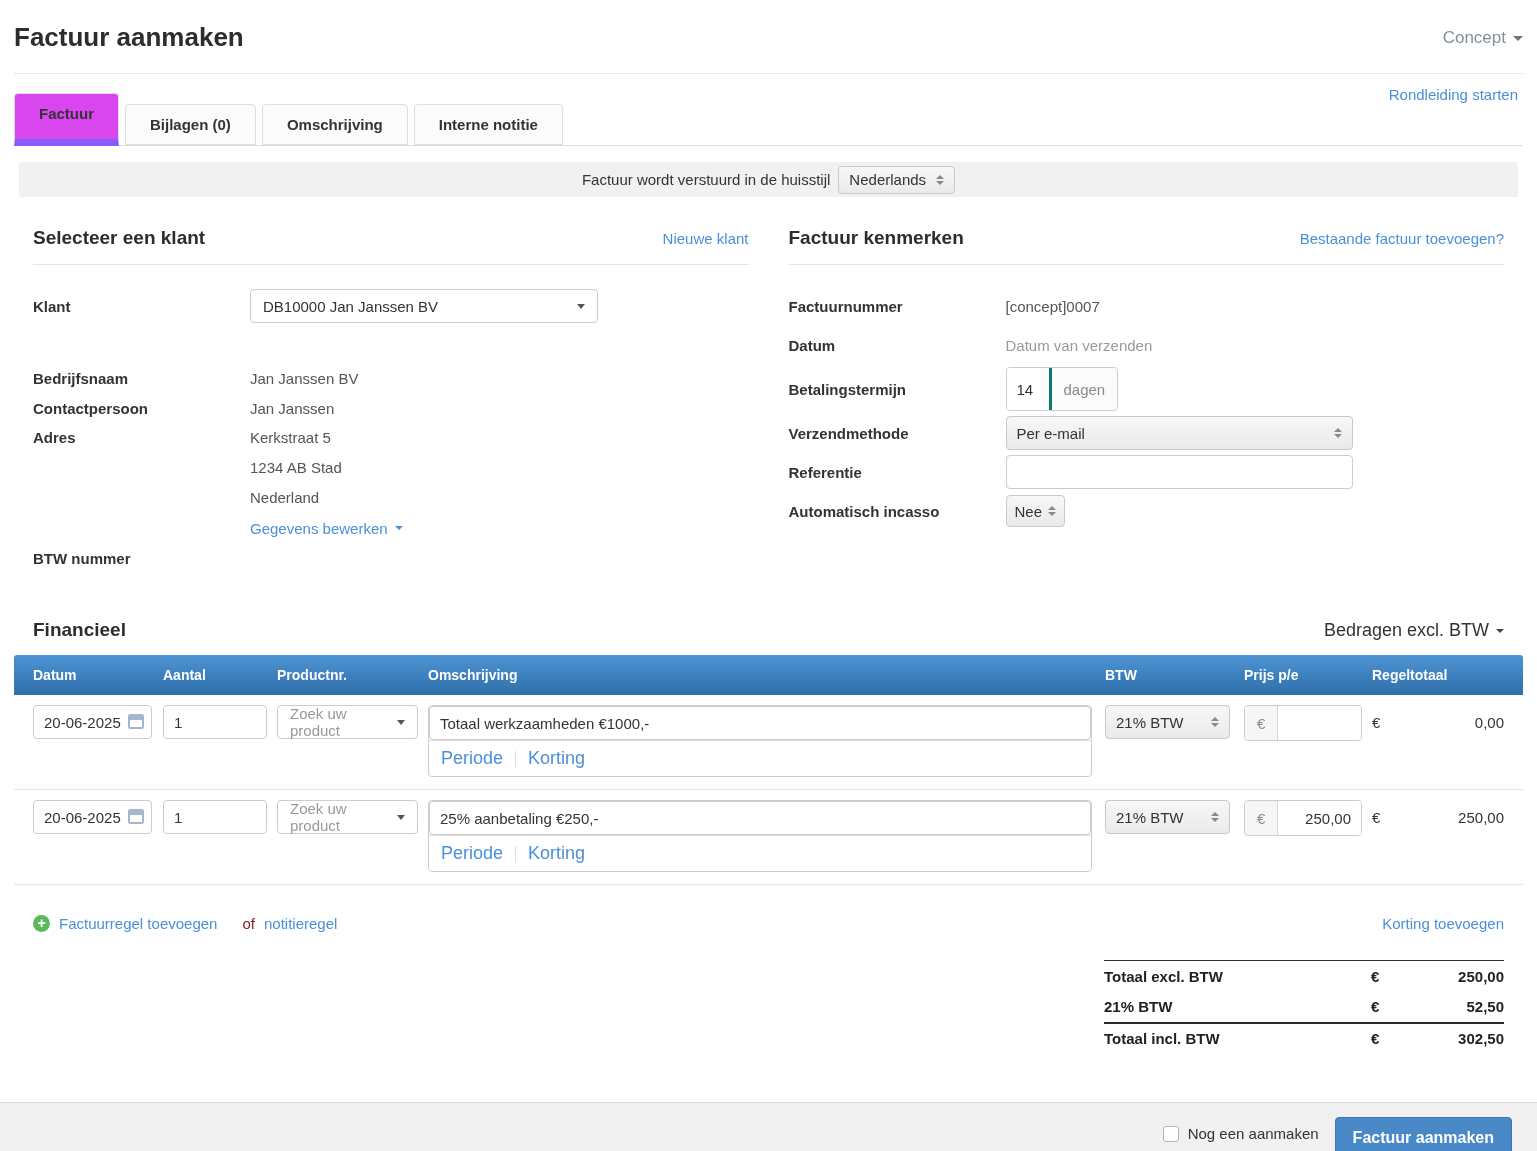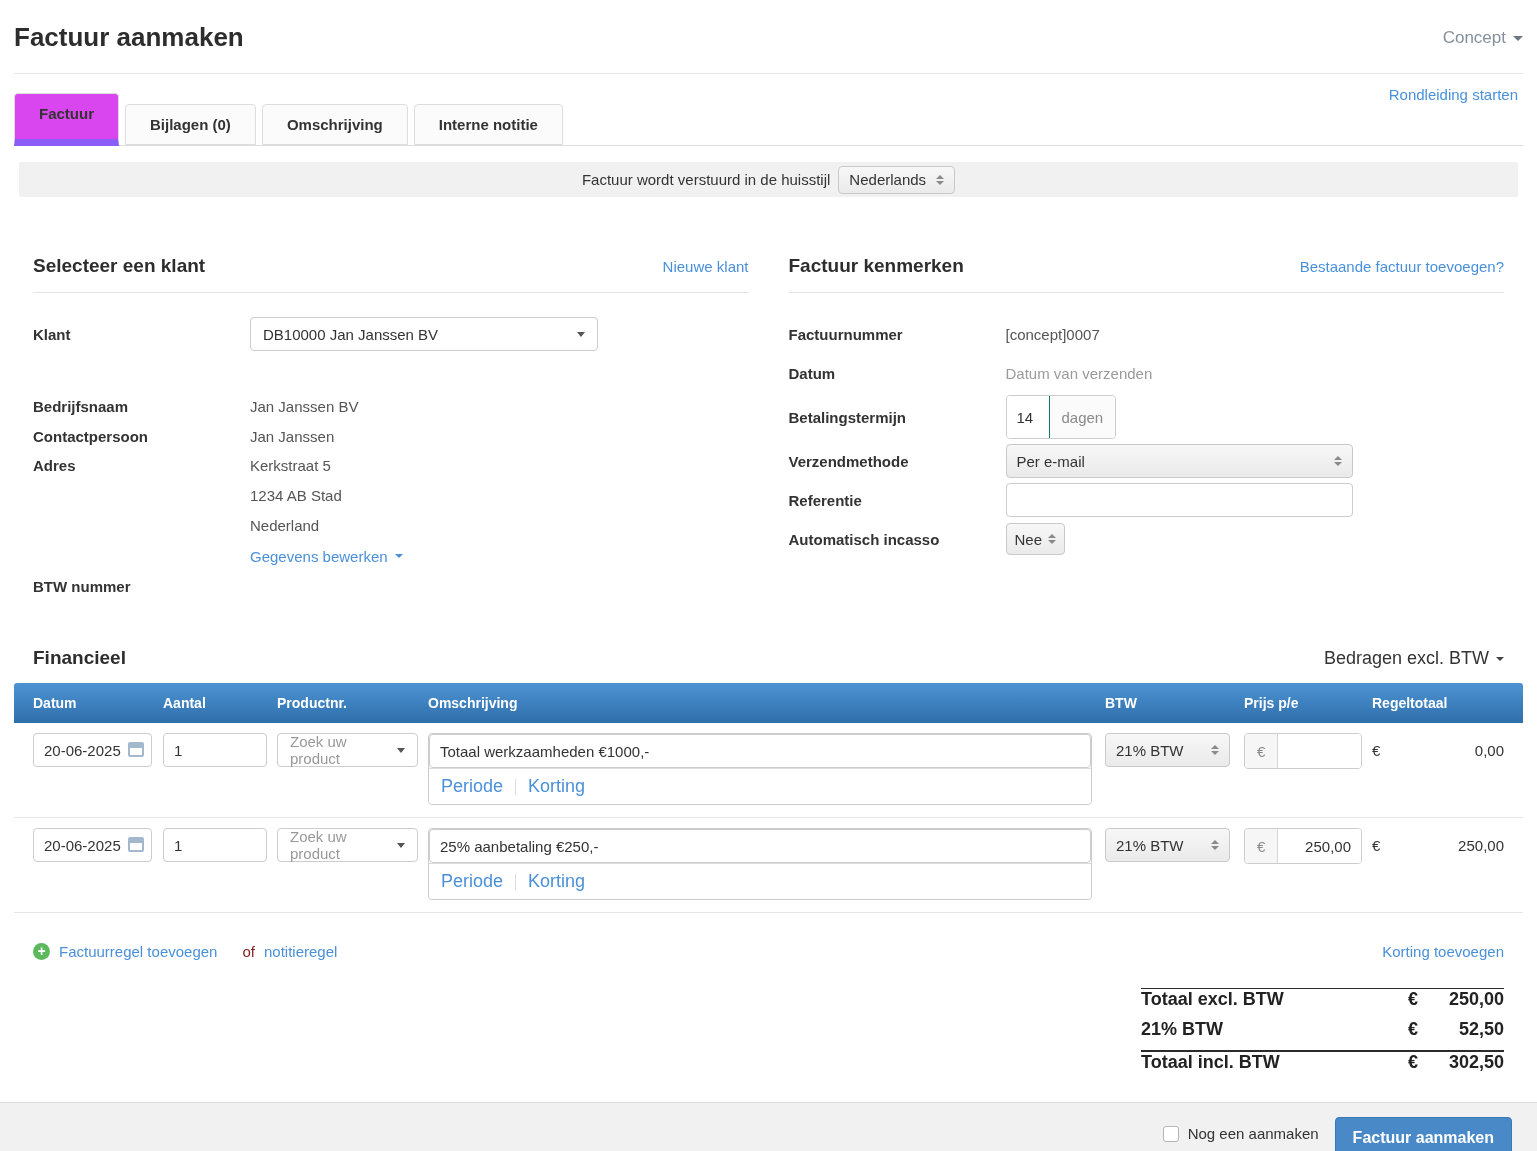--- a/index.html
+++ b/index.html
@@ -33,39 +33,39 @@
   .sel-white { background:#fff; border:1px solid #ccc; border-radius:4px; height:34px; display:flex; align-items:center; padding:0 12px; cursor:pointer; font-size:15px; }
   .sel-spacer { flex:1; }
   .arrows { display:flex; flex-direction:column; gap:2px; margin-left:10px; }
   .arrow-up { width:0;height:0;border-left:4px solid transparent;border-right:4px solid transparent;border-bottom:4px solid #8a8a8a; }
   .arrow-down { width:0;height:0;border-left:4px solid transparent;border-right:4px solid transparent;border-top:4px solid #8a8a8a; }
   .caret-dark { width:0;height:0;border-left:4px solid transparent;border-right:4px solid transparent;border-top:5px solid #555; }
 
   input[type=text] { border:1px solid #ccc; border-radius:4px; height:34px; padding:0 10px; font-size:15px; font-family:"Liberation Sans",sans-serif; color:#333; outline:none; }
 
   
-  .columns { display:grid; grid-template-columns:1fr 1fr; gap:40px; padding:30px 19px 0 19px;margin-top:28px; }
+  .columns { display:grid; grid-template-columns:1fr 1fr; gap:40px; padding:30px 19px 0 19px; }
   .sec-head { display:flex; justify-content:space-between; align-items:baseline; border-bottom:1px solid #e5e5e5; padding-bottom:15px; margin-bottom:24px; }
   .sec-title { font-size:19px; font-weight:bold; color:#2d2d2d; }
   .frow { display:flex; align-items:center; min-height:34px; margin-bottom:5px; }
   .frow-top { align-items:flex-start; }
   .flabel { width:217px; font-weight:bold; font-size:15px; color:#333; flex-shrink:0; }
   .fvalue { color:#555; }
   .klant-row { margin-bottom:40px; }
   .klant-select { width:348px; }
   .text-rows .frow { min-height:30px; margin-bottom:0; }
   .addr-lines div { line-height:30px; }
   .edit-link-row { margin-top:0; }
 
   .val-gray { color:#9a9a9a; }
   .group { display:flex; border:1px solid #ccc; border-radius:4px; overflow:hidden; height:44px; background:#fff; }
   .group input { border:none; border-radius:0; height:100%; }
   .addon { background:#f6f6f6; color:#8a8a8a; display:flex; align-items:center; padding:0 12px; font-size:15px; }
   .addon-left { border-right:1px solid #d5d5d5; }
-  .addon-right { border-left:1px solid #0f766e; background:#fbfbfb; }
+  .addon-right { border-left:3px solid #0f766e; background:#fbfbfb; }
   .term-input { width:42px; text-align:left; padding:0 10px; }
   .wide-ctl { width:347px; }
   .ref-input { width:347px; }
   .incasso-sel { height:32px; padding:0 8px; }
 
   
   .fin-head { display:flex; justify-content:space-between; align-items:baseline; padding:46px 19px 14px 19px; }
   .amounts-toggle { color:#333; font-size:18px; cursor:pointer; display:flex; align-items:center; gap:7px; }
 
   .inv-table { }
@@ -91,21 +91,21 @@
   .price-input { width:100%; text-align:right; padding:0 8px; font-size:15px; }
   .euro-sym { color:#8a8a8a; }
   .total-cell { line-height:36px; font-size:15px; color:#333; }
 
   .add-row { display:flex; justify-content:space-between; align-items:center; padding:30px 19px 0 19px; font-size:15px; }
   .add-left { display:flex; align-items:center; gap:9px; }
   .plus-icon { width:17px; height:17px; border-radius:50%; background:#5cb85c; color:#fff; font-weight:bold; font-size:14px; line-height:17px; text-align:center; display:inline-block; }
   .or-text { color:#7f1d1d;margin-left:16px; }
 
   .totals { width:400px; margin-left:auto; margin-top:28px; margin-right:19px; }
-  .trow { display:flex; height:31px; font-weight:bold; font-size:18px; color:#222;margin-left:37px; }
+  .trow { display:flex; align-items:center; height:31px; font-weight:bold; font-size:15px; color:#222; }
   .trow .tlbl { width:267px; }
   .trow .tval { flex:1; text-align:right; }
   .trow-first { border-top:1px solid #2b2b2b; }
   .trow-last { border-top:2px solid #2b2b2b; }
 
   
   .discount-module { border-top:1px solid #e5e5e5; margin-top:30px; padding:17px 19px; display:flex; align-items:center; gap:10px; font-size:15px; color:#3a3a3a; }
   .badge-dark { background:#474f58; color:#fff; font-weight:bold; font-size:13px; padding:3px 9px; border-radius:3px; }
   .caret-sm { width:0;height:0;border-left:4px solid transparent;border-right:4px solid transparent;border-top:4px solid #444; }
 

